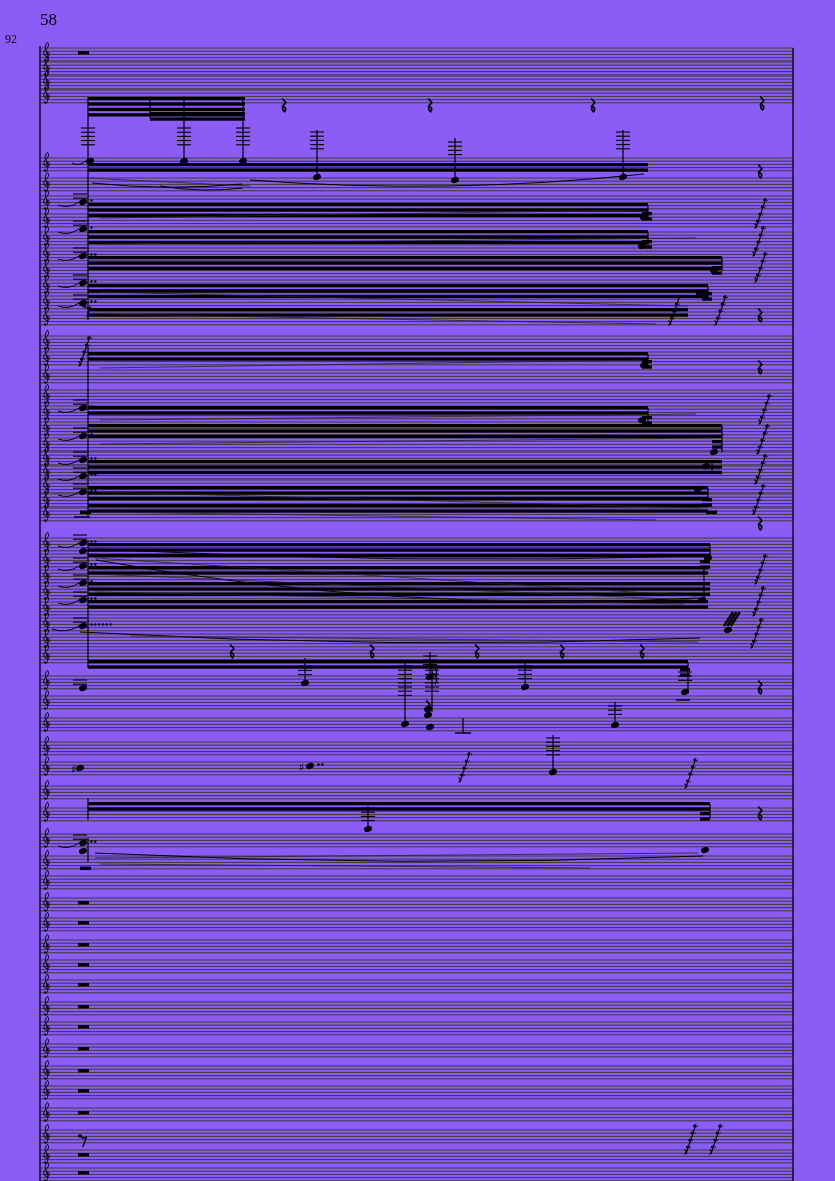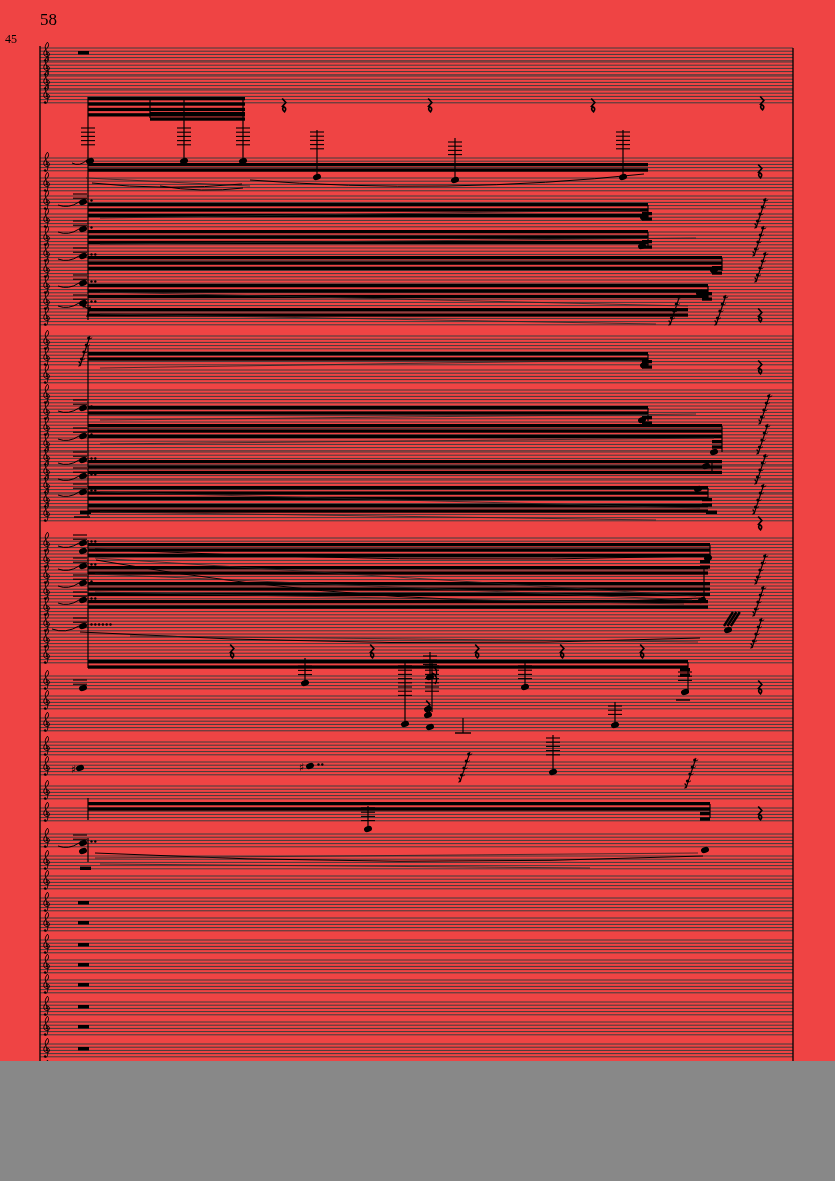--- a/index.html
+++ b/index.html
@@ -1,28 +1,28 @@
 <!DOCTYPE html>
 <html><head>
 <meta charset="utf-8">
 <style>
   html,body{margin:0;padding:0;background:#888;}
-  #page{position:relative;width:835px;height:1061px;background:#ef4444;overflow:hidden;
+  #page{position:relative;width:835px;height:1181px;background:#8b5cf6;overflow:hidden;
         font-family:"Liberation Serif", serif;}
   #score-svg{position:absolute;left:0;top:0;}
   .pgnum{position:absolute;color:#000;}
   #page-number{left:40px;top:10px;font-size:17px;}
   #measure-number{left:5px;top:32px;font-size:12px;}
 </style>
 </head>
 <body>
 
 <div id="page">
   <div id="page-number" class="pgnum">58</div>
-  <div id="measure-number" class="pgnum">45</div>
+  <div id="measure-number" class="pgnum">92</div>
   <svg id="score-svg" width="835" height="1181" viewBox="0 0 835 1181" xmlns="http://www.w3.org/2000/svg">
     <defs>
       <g id="g-clef">
         <path d="M8.8,1.2 C6.0,4.4 4.8,7.6 5.4,10.8 C5.9,13.6 7.6,16.0 8.6,19.0 C9.6,22.0 9.9,24.6 9.1,27.0" fill="none" stroke="#000" stroke-width="1.6"></path>
         <path d="M8.8,1.2 C11.0,3.4 11.2,6.4 9.4,9.2 C7.4,12.2 4.2,14.0 3.2,17.2 C2.2,20.6 4.0,23.6 7.2,24.2 C10.4,24.8 12.4,22.4 11.8,19.8 C11.2,17.2 8.4,16.0 6.6,17.4" fill="none" stroke="#000" stroke-width="1.6"></path>
         <path d="M9.1,27.0 C9.0,29.4 8.4,31.0 6.8,31.8 C5.2,32.6 3.6,31.8 3.4,30.2" fill="none" stroke="#000" stroke-width="1.5"></path>
         <circle cx="5.0" cy="30.4" r="1.8" fill="#000"></circle>
         <circle cx="7.6" cy="20.6" r="1.6" fill="#000"></circle>
       </g>
       <g id="q-rest">

